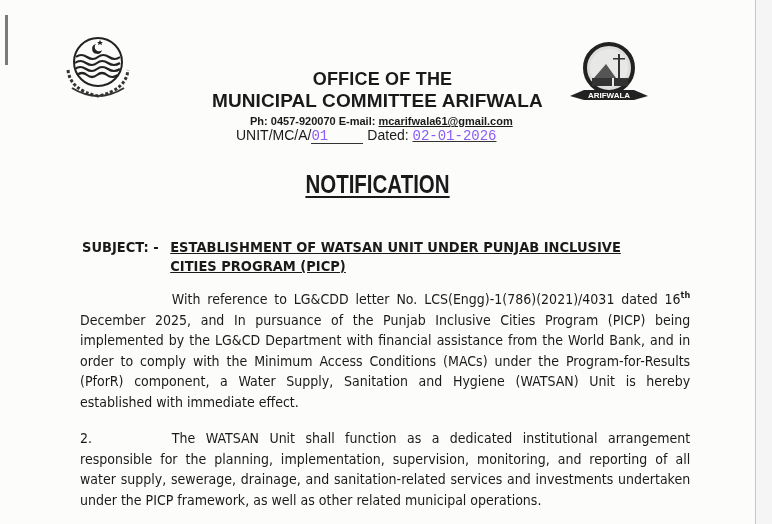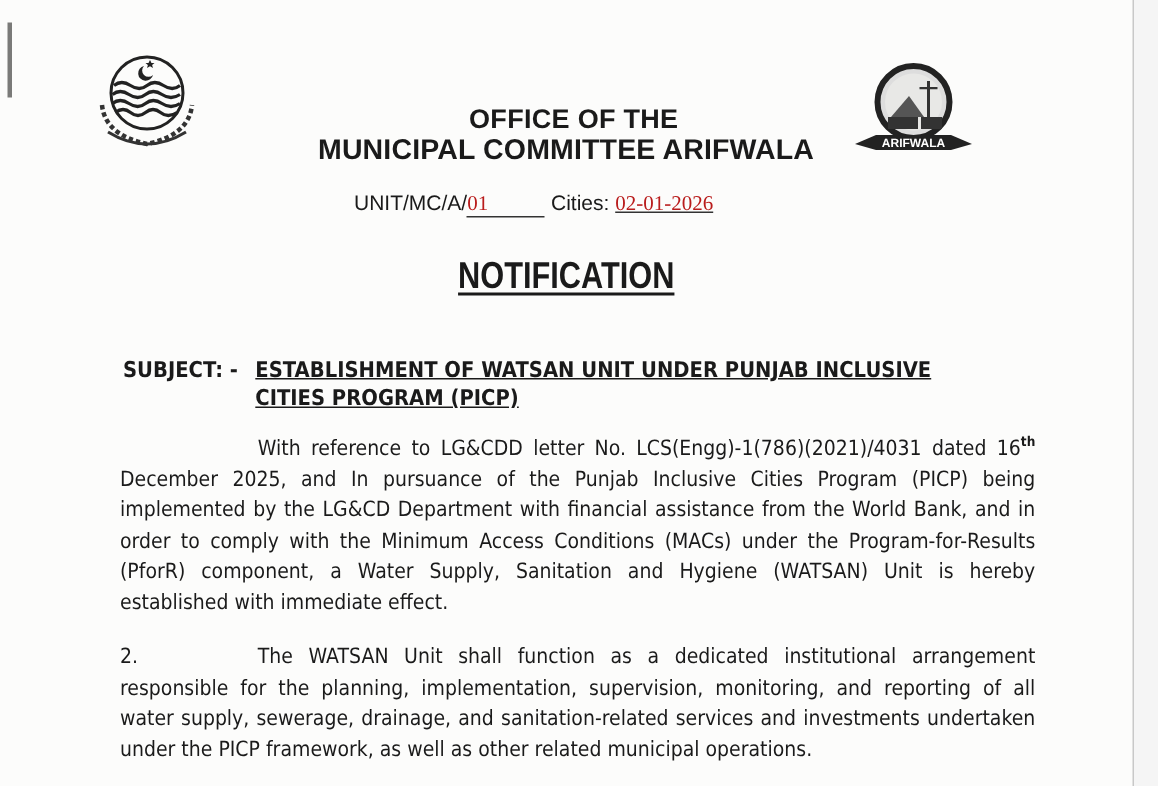--- a/index.html
+++ b/index.html
@@ -18,21 +18,21 @@
   .side { position:absolute; left:756px; top:0; width:16px; height:524px; background:#f5f5f5; }
   .mark { position:absolute; left:5px; top:15px; width:3px; height:50px; background:#7a7a78; }
   .logo-left { position:absolute; left:60px; top:30px; width:76px; height:76px; }
   .logo-right { position:absolute; left:568px; top:40px; width:82px; height:66px; }
   .hdr1 { position:absolute; left:0; width:755px; top:69px; text-align:center; font-weight:bold; font-size:18px; letter-spacing:0.2px; }
   .hdr1 span { display:inline-block; margin-left:10px; }
   .hdr2 { position:absolute; left:212px; top:90px; font-weight:bold; font-size:19px; letter-spacing:0.1px; }
   .contact { position:absolute; left:250px; top:115px; font-weight:bold; font-size:11px; }
   .contact .email { text-decoration:underline; }
   .ref { position:absolute; left:236px; top:127px; font-size:14px; }
-  .hand { font-family:Liberation Serif, serif; color:#b91c1c; font-size:14px; }
+  .hand { font-family:Liberation Mono, monospace; color:#8b5cf6; font-size:14px; }
   .ref .num { display:inline-block; width:52px; border-bottom:1px solid #333; text-align:left; line-height:14px; }
   .ref .date { text-decoration:underline; text-decoration-color:#333; }
   .title { position:absolute; left:0; width:755px; top:170px; text-align:center; font-family:"Liberation Sans", sans-serif; font-weight:bold; font-size:25px; transform:scaleX(0.82); transform-origin:center; }
   .title span { text-decoration:underline; text-underline-offset:3px; text-decoration-thickness:2px; }
   .subject { position:absolute; left:82px; top:238px; font-family:"DejaVu Sans", sans-serif; font-weight:bold; font-size:14.5px; line-height:19px; transform:scaleX(0.9); transform-origin:left top; }
   .subject .lbl { display:inline-block; width:98px; }
   .subject .txt { text-decoration:underline; }
   .subject .l2 { padding-left:98px; display:block; }
   .body { position:absolute; left:80px; width:610px; font-family:"DejaVu Sans", sans-serif; font-size:14px; line-height:20.5px; text-align:justify; transform:scaleX(0.9); transform-origin:left top; width:678px; }
   .p1 { top:289px; }
@@ -67,24 +67,30 @@
     <rect x="45" y="18" width="12" height="1.5" fill="#333"></rect>
     <rect x="24" y="38" width="20" height="8" fill="#333"></rect>
     <rect x="46" y="38" width="14" height="8" fill="#333"></rect>
     <path d="M2 56 l14 -6 h50 l14 6 -14 4 h-50z" fill="#222"></path>
     <text x="41" y="58" font-size="8" font-weight="bold" fill="#fff" text-anchor="middle" font-family="Liberation Sans, sans-serif">ARIFWALA</text>
   </svg>
 
   <div class="hdr1"><span>OFFICE OF THE</span></div>
   <div class="hdr2">MUNICIPAL COMMITTEE ARIFWALA</div>
 
+  <div class="contact">
+    <span>Ph:</span>
+    <span>0457-920070</span>
+    <span>E-mail:</span>
+    <span class="email">mcarifwala61@gmail.com</span>
+  </div>
 
   <div class="ref">
     <span>UNIT/MC/A/</span><span class="num hand">01</span>
-    <span>Cities:</span>
+    <span>Dated:</span>
     <span class="date hand">02-01-2026</span>
   </div>
 
   <div class="title"><span>NOTIFICATION</span></div>
 
   <div class="subject">
     <span class="lbl">SUBJECT: -</span><span class="txt">ESTABLISHMENT OF WATSAN UNIT UNDER PUNJAB INCLUSIVE</span>
     <span class="l2"><span class="txt">CITIES PROGRAM (PICP)</span></span>
   </div>
 

